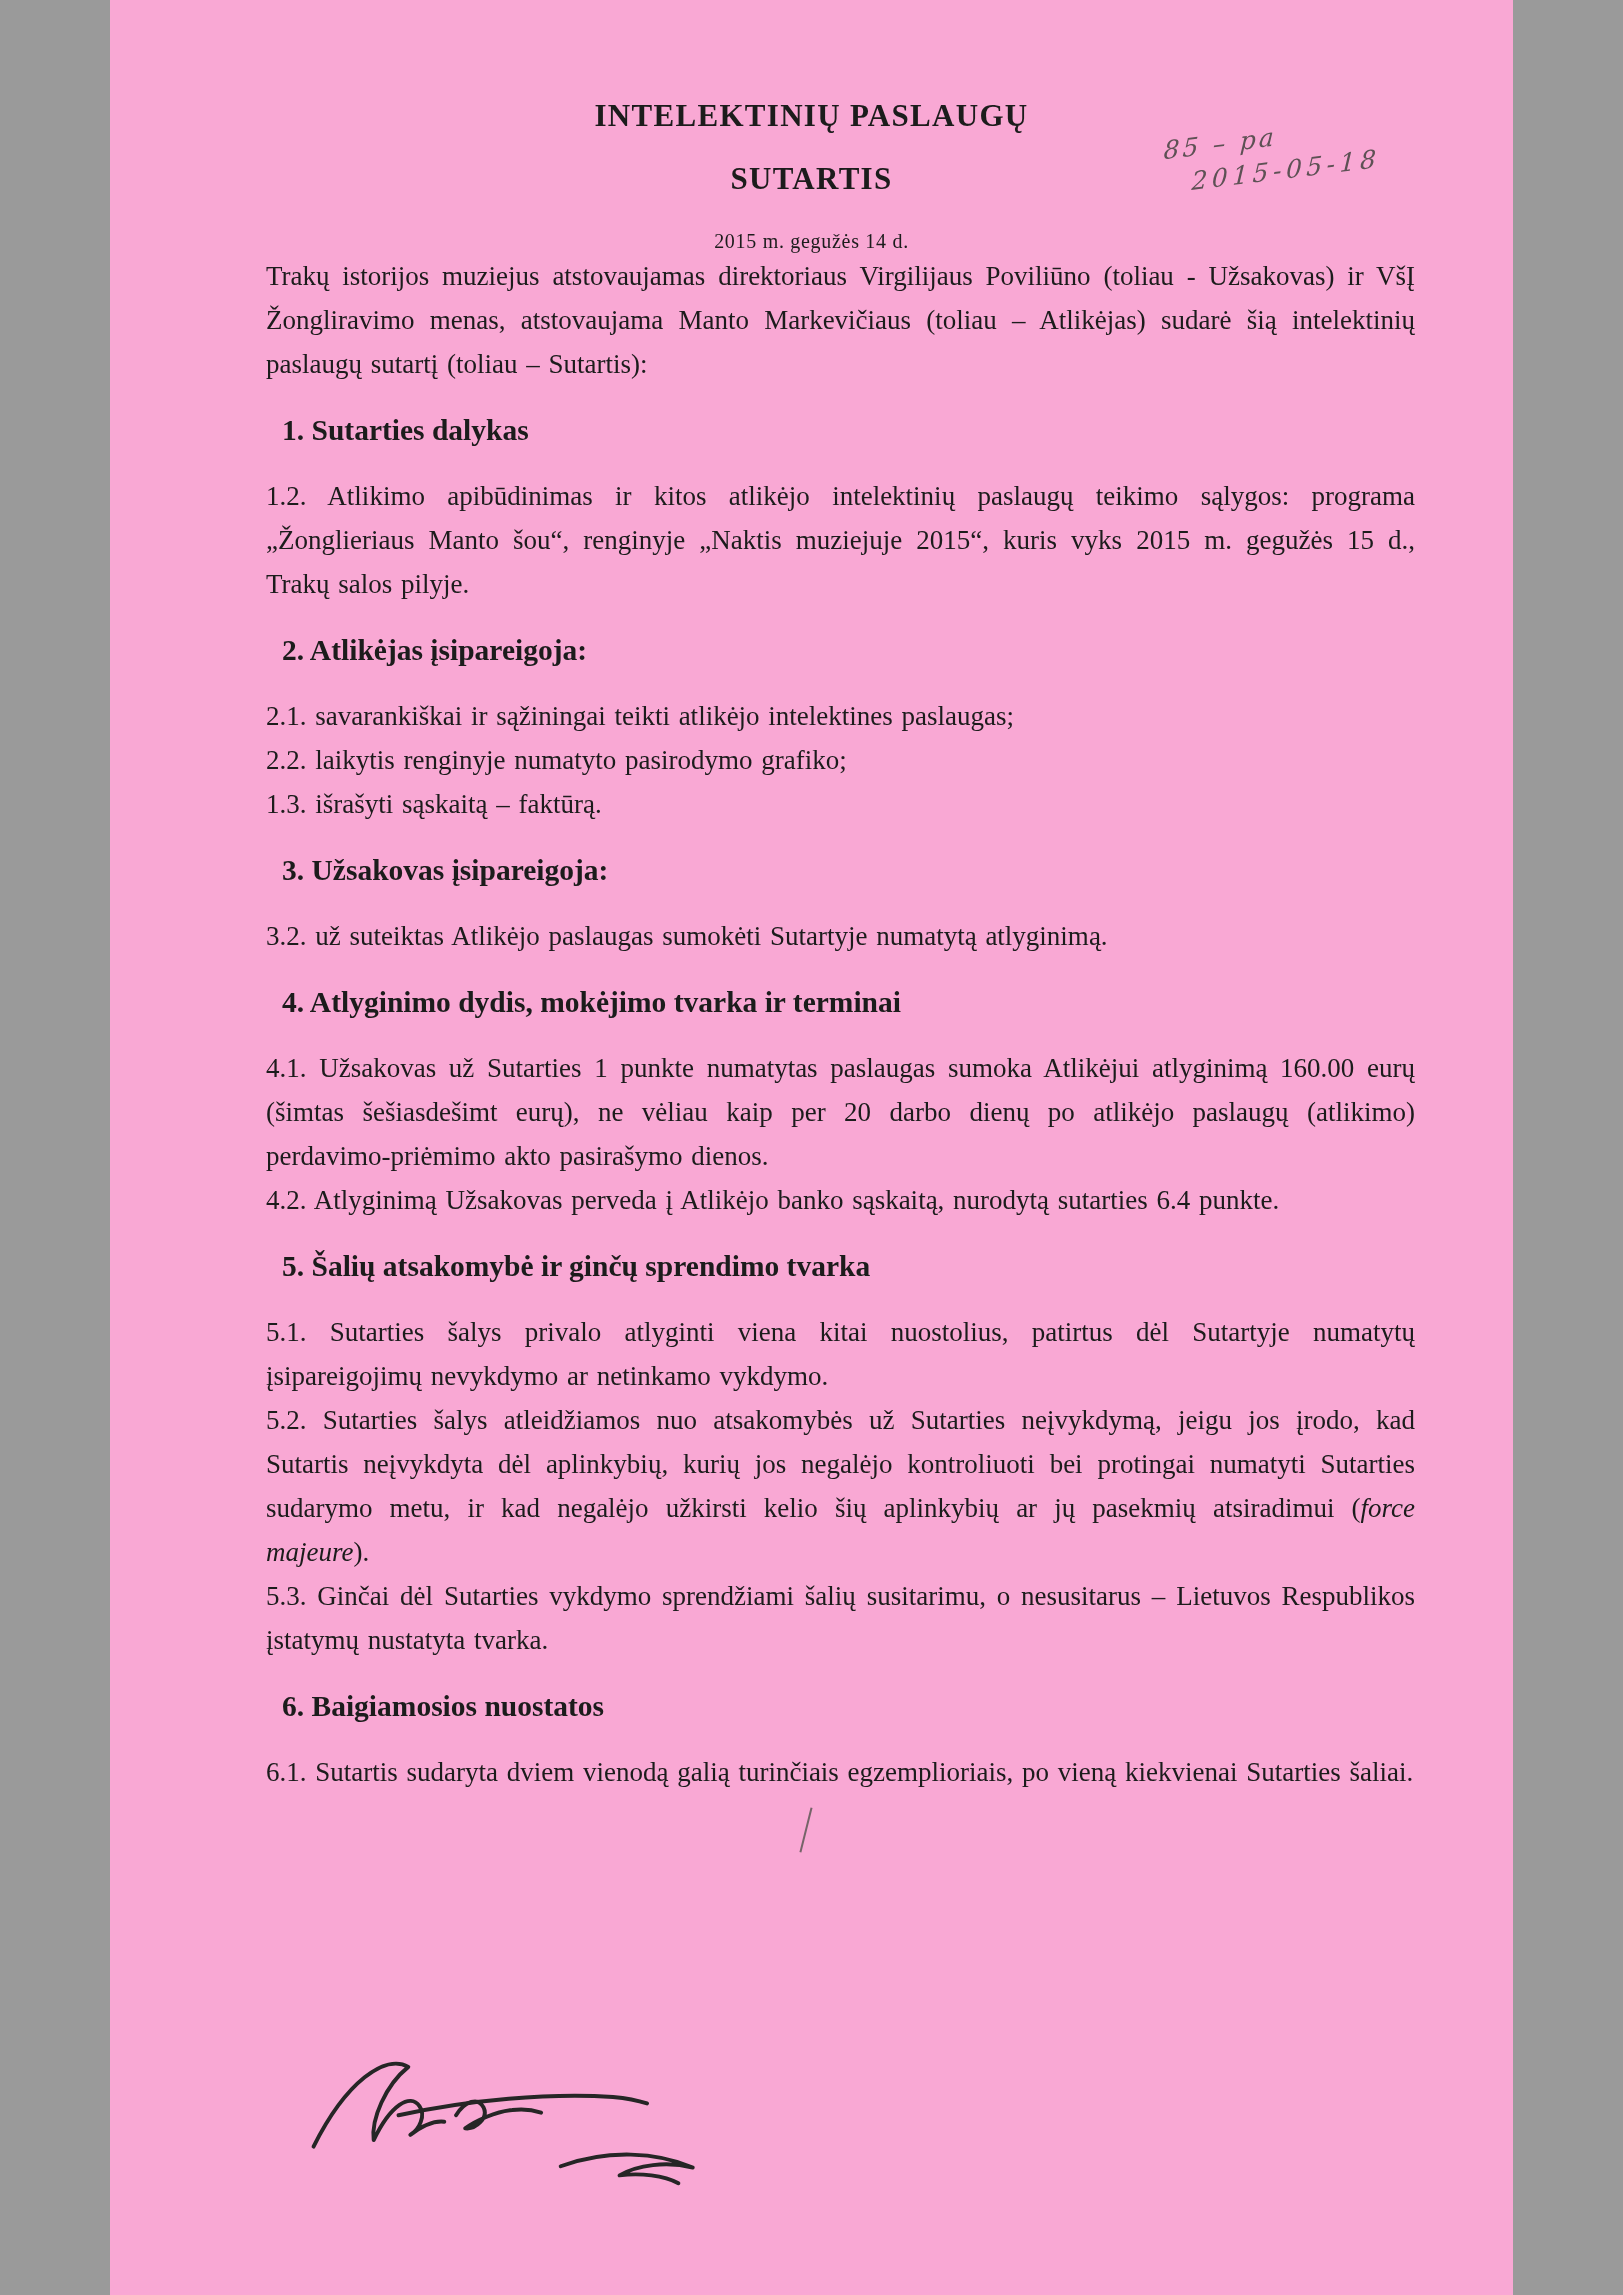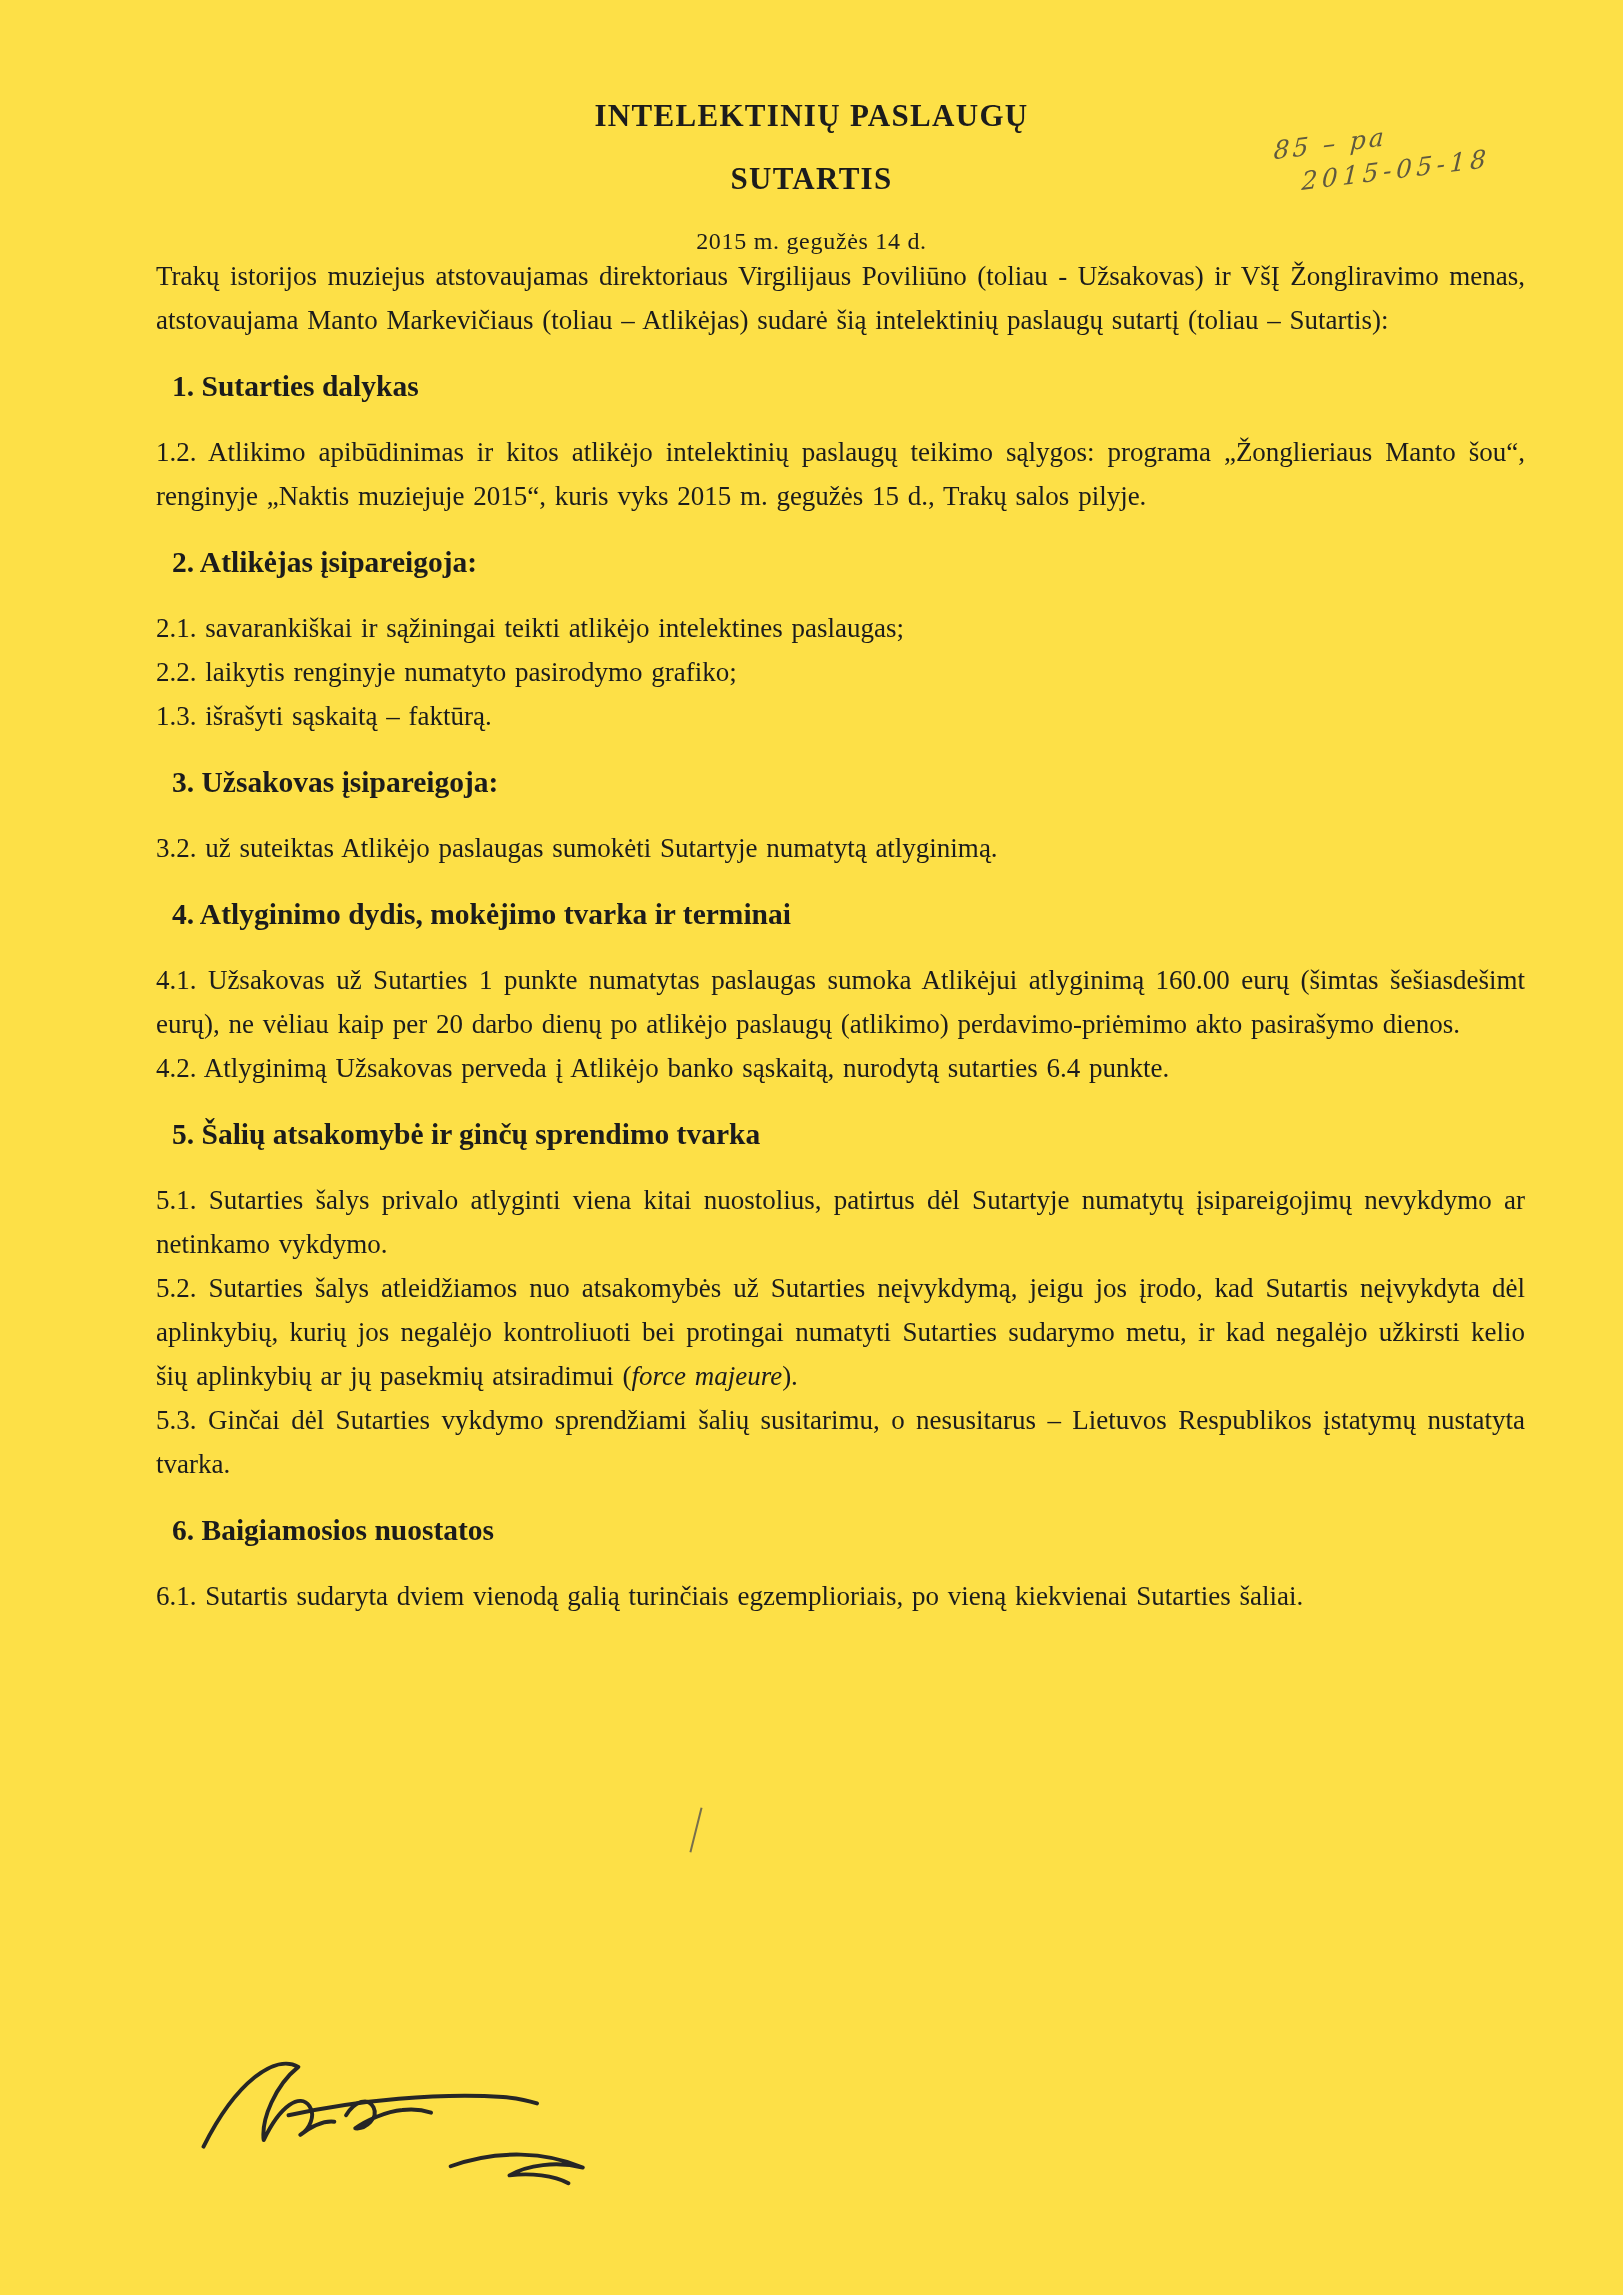--- a/index.html
+++ b/index.html
@@ -3,44 +3,44 @@
 <meta charset="utf-8">
 <title>Intelektinių paslaugų sutartis</title>
 <style>
   html, body {
     margin: 0;
     padding: 0;
     background: #9a9a9a;
   }
   .page {
     position: relative;
-    width: 1623px;
+    width: 1403px;
     height: 2295px;
     margin: 0 auto;
-    background: #fde047;
+    background: #f9a8d4;
     overflow: hidden;
     font-family: "Liberation Serif", serif;
     color: #1c1c1c;
   }
   
   .header {
     position: absolute;
     left: 0;
     right: 0;
     top: 84px;
     text-align: center;
   }
   .title {
     font-size: 31px;
     font-weight: bold;
     letter-spacing: 1.3px;
     line-height: 63px;
   }
   .date-line {
-    font-size: 24px;
+    font-size: 20px;
     line-height: 63px;
     letter-spacing: 0.7px;
     font-family: Liberation Serif, serif;
   }
   
   .hw-note {
     position: absolute;
     top: 121px;
     right: 131px;
     transform: rotate(-7deg) skewX(-10deg);

